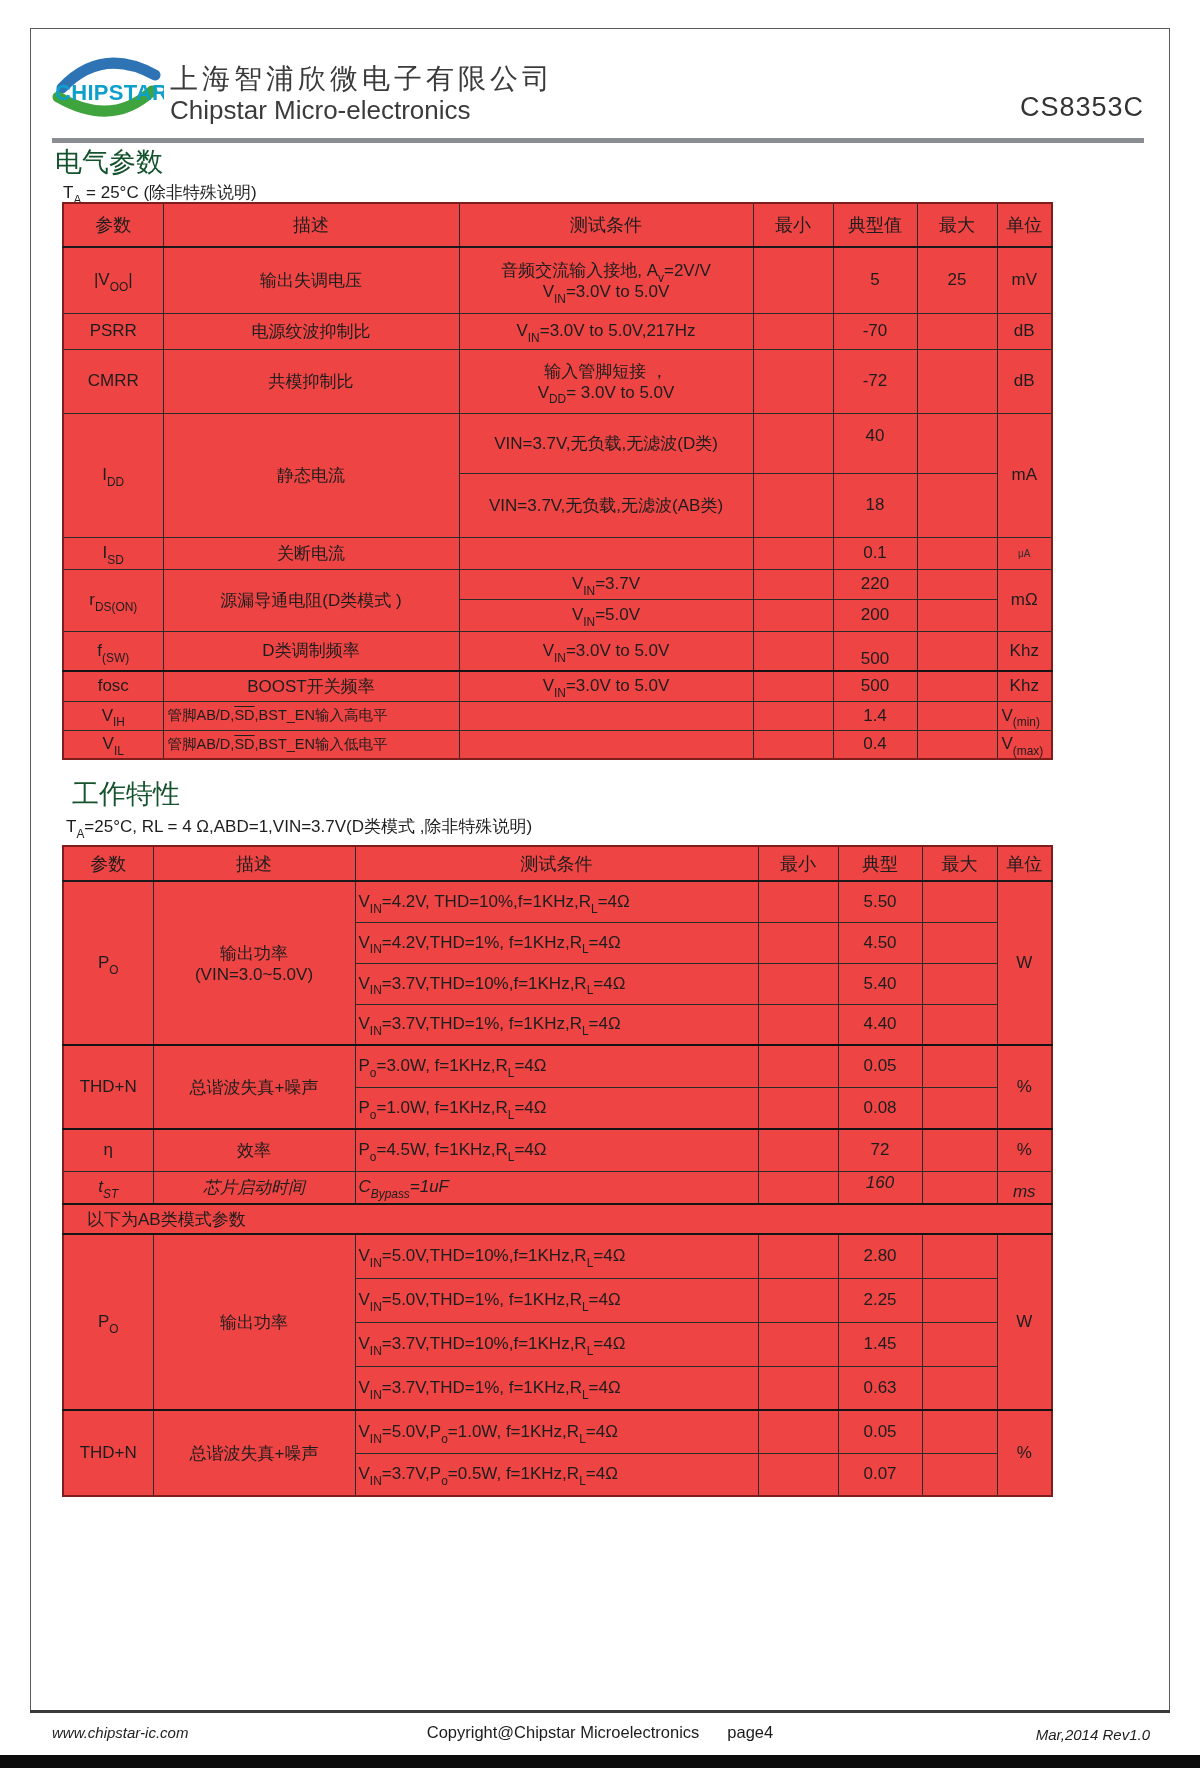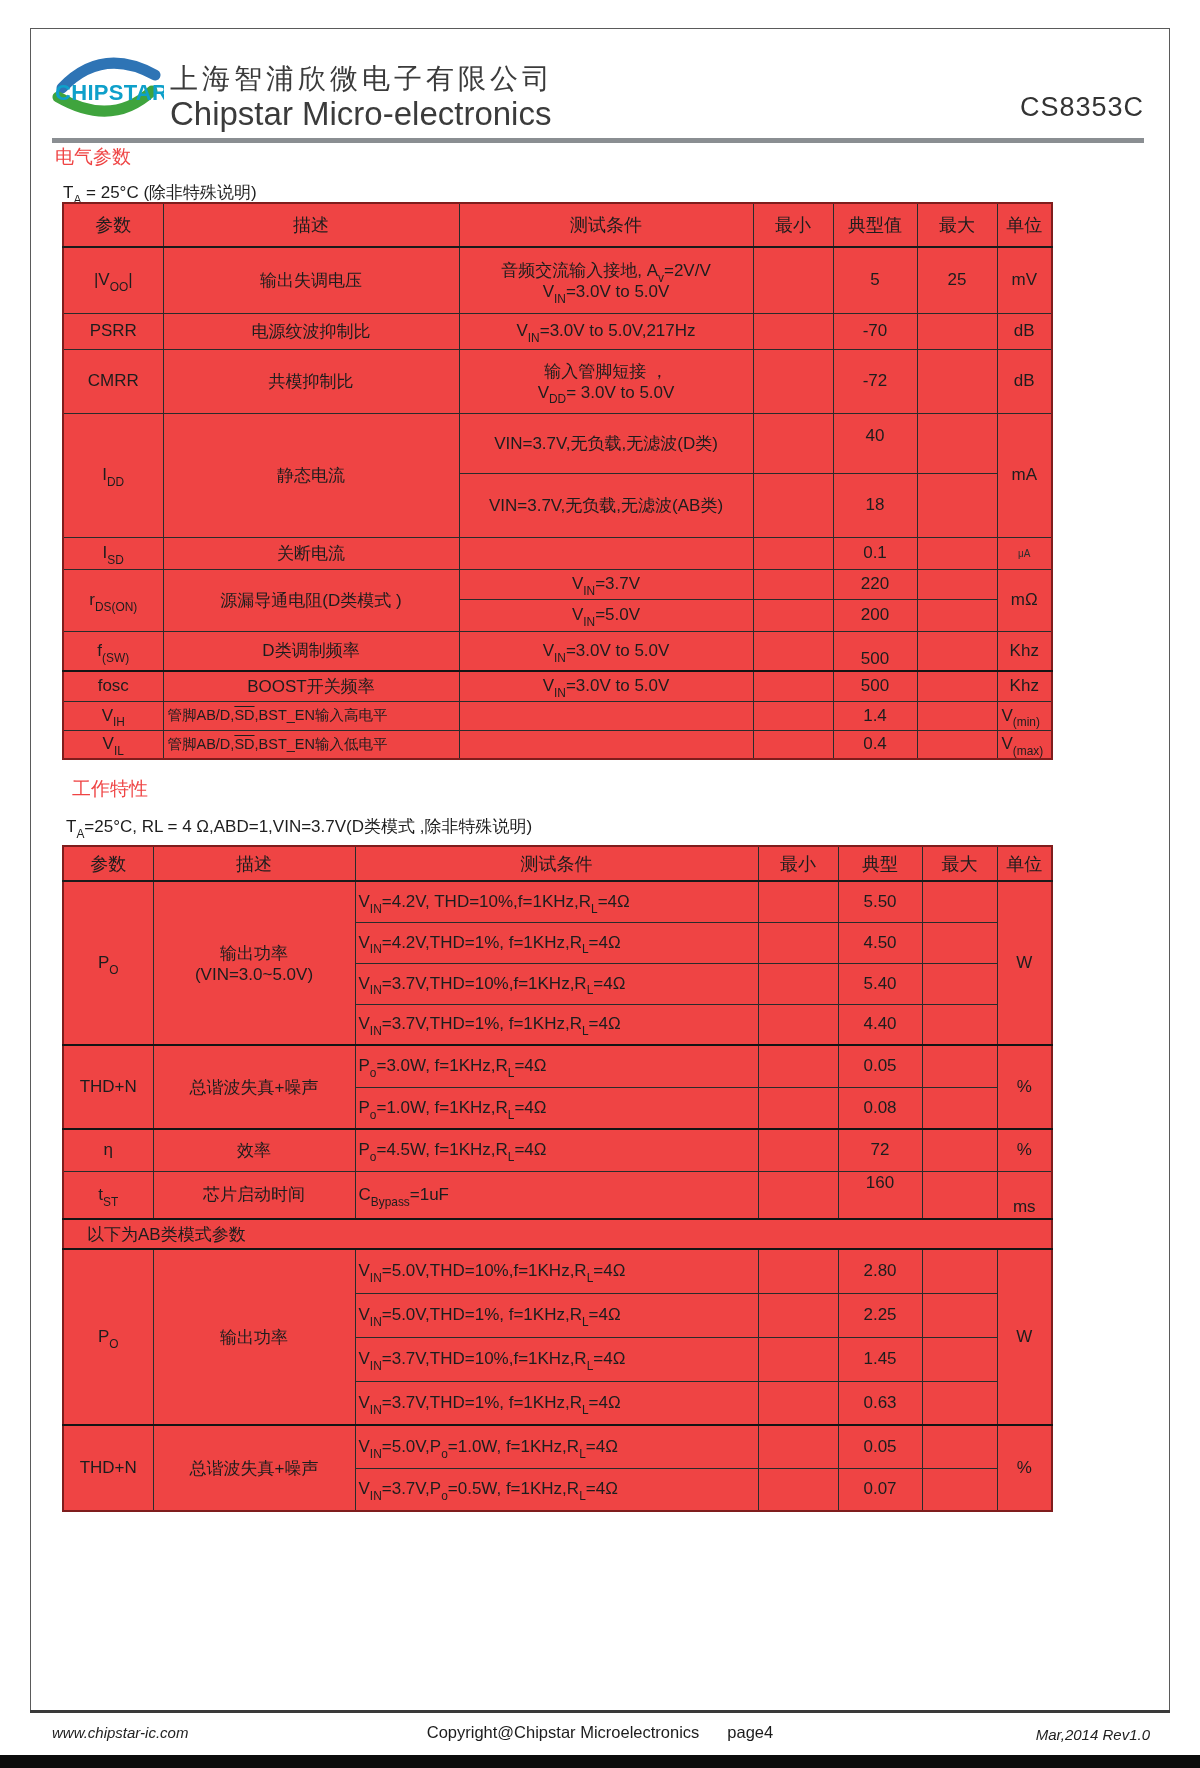--- a/index.html
+++ b/index.html
@@ -3,25 +3,25 @@
 <meta charset="utf-8">
 <style>
   html,body{margin:0;padding:0;background:#fff;}
   .page{position:relative;width:1200px;height:1768px;background:#ffffff;overflow:hidden;
         font-family:"Liberation Sans","DejaVu Sans",sans-serif;color:#1f1f1f;}
   .frame{position:absolute;left:30px;top:28px;width:1138px;height:1682px;
          border:1px solid #5a5a5a;border-bottom:none;}
   
   .logo{position:absolute;left:50px;top:54px;width:114px;height:68px;}
   .company-cn{position:absolute;left:170px;top:60px;font-size:28px;letter-spacing:4px;color:#3b3b3b;}
-  .company-en{position:absolute;left:170px;top:95px;font-size:33px;color:#3b3b3b;}
+  .company-en{position:absolute;left:170px;top:95px;font-size:26px;color:#3b3b3b;}
   .part-number{position:absolute;right:56px;top:92px;font-size:27px;color:#333;letter-spacing:1px;}
   .header-rule{position:absolute;left:52px;top:138px;width:1092px;height:5px;background:#8a8e92;}
   
-  .sec-title{position:absolute;font-size:19px;color:#ef4444;}
+  .sec-title{position:absolute;font-size:27px;color:#14532d;}
   .sec-cond{position:absolute;font-size:17px;color:#1d1d1d;}
   
   table{border-collapse:collapse;table-layout:fixed;position:absolute;background:#ef4444;
         border:2px solid #7f1d1d;}
   td,th{border:1px solid #2b2b2b;text-align:center;font-size:17px;font-weight:normal;
         padding:1px 3px;color:#1d1d1d;overflow:hidden;}
   .t-head th{font-size:18px;border-bottom:2px solid #1a1a1a;}
   .cond-left{text-align:left;}
   .desc-small{font-size:14.5px;text-align:left;padding-left:4px;padding-right:2px;}
   .small-unit{font-size:10px;color:#2e2e2e;}
@@ -248,21 +248,21 @@
     </tr>
     <tr style="height:42px;">
       <td class="sep-top">η</td>
       <td class="sep-top">效率</td>
       <td class="cond-left sep-top">P<sub>o</sub>=4.5W, f=1KHz,R<sub>L</sub>=4Ω</td>
       <td class="sep-top"></td>
       <td class="sep-top">72</td>
       <td class="sep-top"></td>
       <td class="sep-top">%</td>
     </tr>
-    <tr style="height:48px;">
+    <tr style="height:33px;font-style:italic;">
       <td>t<sub>ST</sub></td>
       <td>芯片启动时间</td>
       <td class="cond-left">C<sub>Bypass</sub>=1uF</td>
       <td></td>
       <td style="vertical-align:top;">160</td>
       <td></td>
       <td style="vertical-align:bottom;">ms</td>
     </tr>
     <tr style="height:30px;">
       <td colspan="7" class="banner-cell">以下为AB类模式参数</td>

